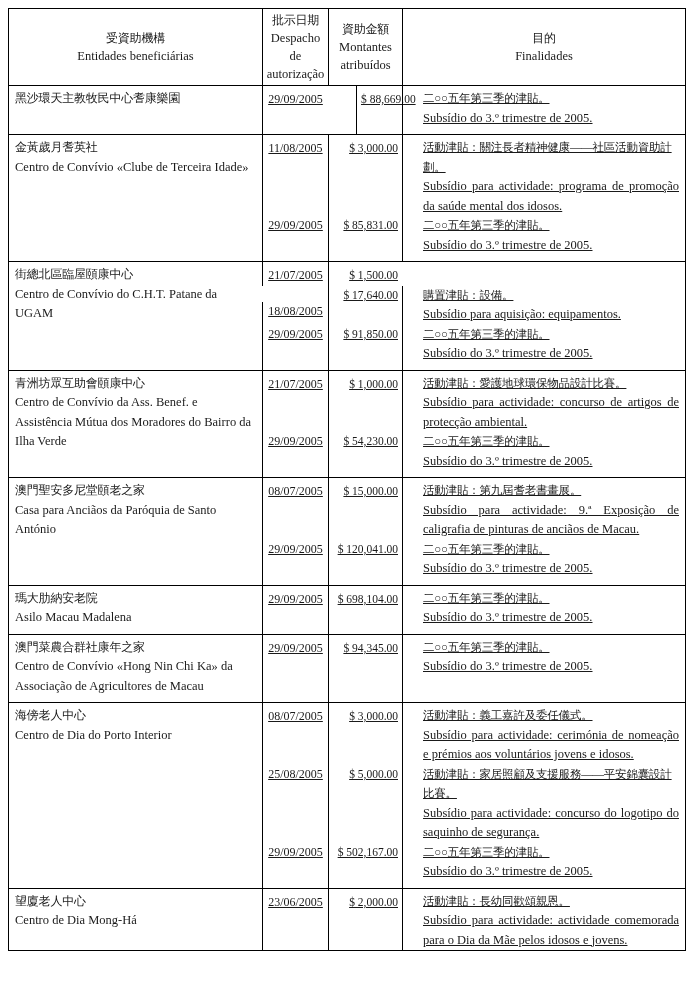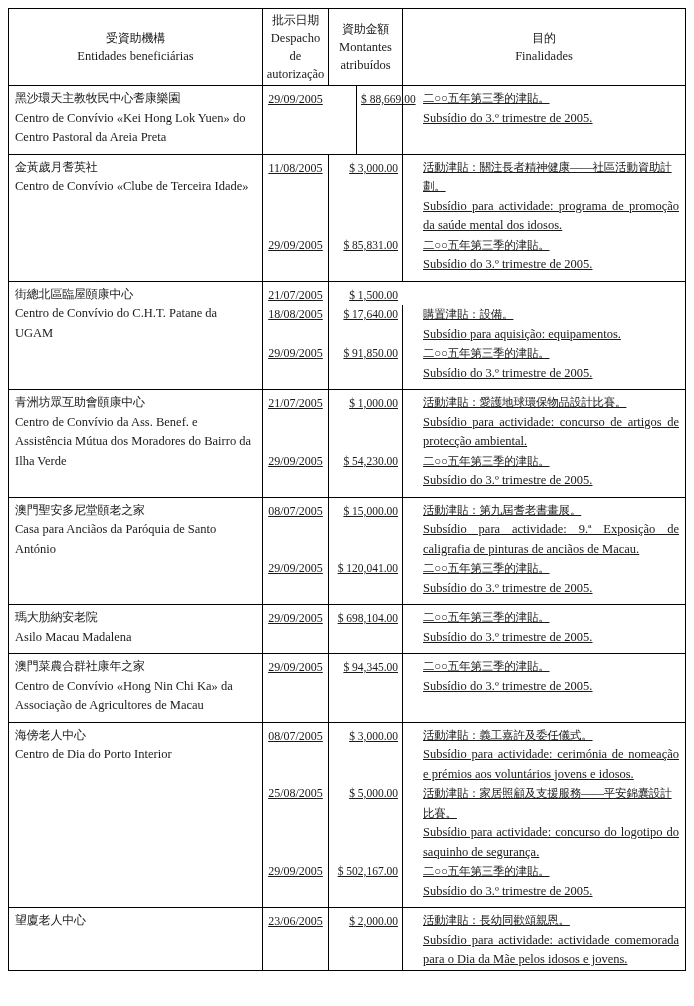--- a/index.html
+++ b/index.html
@@ -96,21 +96,20 @@
       <div class="hcell">
         <div class="zh">目的</div>
         <div>Finalidades</div>
       </div>
     </div>
 
     <div id="rows">
         <div class="erow">
           <div class="cell ent pt-first pb-last" style="grid-row: 1 / span 1;">
             <div class="zh">黑沙環天主教牧民中心耆康樂園</div>
-            <div class="ptxt">Centro de Convívio «Kei Hong Lok Yuen» do Centro Pastoral da Areia Preta</div>
           </div>
           <div class="cell date bl pt-first pb-last" style="grid-row: 1;">29/09/2005</div>
           <div class="cell amt bl pt-first pb-last" style="grid-row: 1; margin-left: 28px;">$ 88,669.00</div>
           <div class="cell purp bl pt-first pb-last" style="grid-row: 1;">
             <div class="zh">二○○五年第三季的津貼。</div>
             <div class="ptxt">Subsídio do 3.º trimestre de 2005.</div>
           </div>
         </div>
         <div class="erow">
           <div class="cell ent pt-first pb-last" style="grid-row: 1 / span 2;">
@@ -130,21 +129,21 @@
             <div class="ptxt">Subsídio do 3.º trimestre de 2005.</div>
           </div>
         </div>
         <div class="erow">
           <div class="cell ent pt-first pb-last" style="grid-row: 1 / span 3;">
             <div class="zh">街總北區臨屋頤康中心</div>
             <div class="ptxt">Centro de Convívio do C.H.T. Patane da UGAM</div>
           </div>
           <div class="cell date bl pt-first" style="grid-row: 1;">21/07/2005</div>
           <div class="cell amt bl pt-first" style="grid-row: 1;">$ 1,500.00</div>
-          <div class="cell date bl" style="grid-row: 2;">18/08/2005</div>
+          <div class="cell date bl" style="grid-row: 2; margin-top: 16px;">18/08/2005</div>
           <div class="cell amt bl" style="grid-row: 2;">$ 17,640.00</div>
           <div class="cell purp bl" style="grid-row: 2;">
             <div class="zh">購置津貼：設備。</div>
             <div class="ptxt">Subsídio para aquisição: equipamentos.</div>
           </div>
           <div class="cell date bl pb-last" style="grid-row: 3;">29/09/2005</div>
           <div class="cell amt bl pb-last" style="grid-row: 3;">$ 91,850.00</div>
           <div class="cell purp bl pb-last" style="grid-row: 3;">
             <div class="zh">二○○五年第三季的津貼。</div>
             <div class="ptxt">Subsídio do 3.º trimestre de 2005.</div>
@@ -230,20 +229,21 @@
           <div class="cell date bl pb-last" style="grid-row: 3;">29/09/2005</div>
           <div class="cell amt bl pb-last" style="grid-row: 3;">$ 502,167.00</div>
           <div class="cell purp bl pb-last" style="grid-row: 3;">
             <div class="zh">二○○五年第三季的津貼。</div>
             <div class="ptxt">Subsídio do 3.º trimestre de 2005.</div>
           </div>
         </div>
         <div class="erow">
           <div class="cell ent pt-first pb-last" style="grid-row: 1 / span 3;">
             <div class="zh">望廈老人中心</div>
+            <div class="ptxt">Centro de Dia Mong-Há</div>
           </div>
           <div class="cell date bl pt-first" style="grid-row: 1;">23/06/2005</div>
           <div class="cell amt bl pt-first" style="grid-row: 1;">$ 2,000.00</div>
           <div class="cell purp bl pt-first" style="grid-row: 1;">
             <div class="zh">活動津貼：長幼同歡頌親恩。</div>
             <div class="ptxt">Subsídio para actividade: actividade comemorada para o Dia da Mãe pelos idosos e jovens.</div>
           </div>
         </div>
       </div>
 

